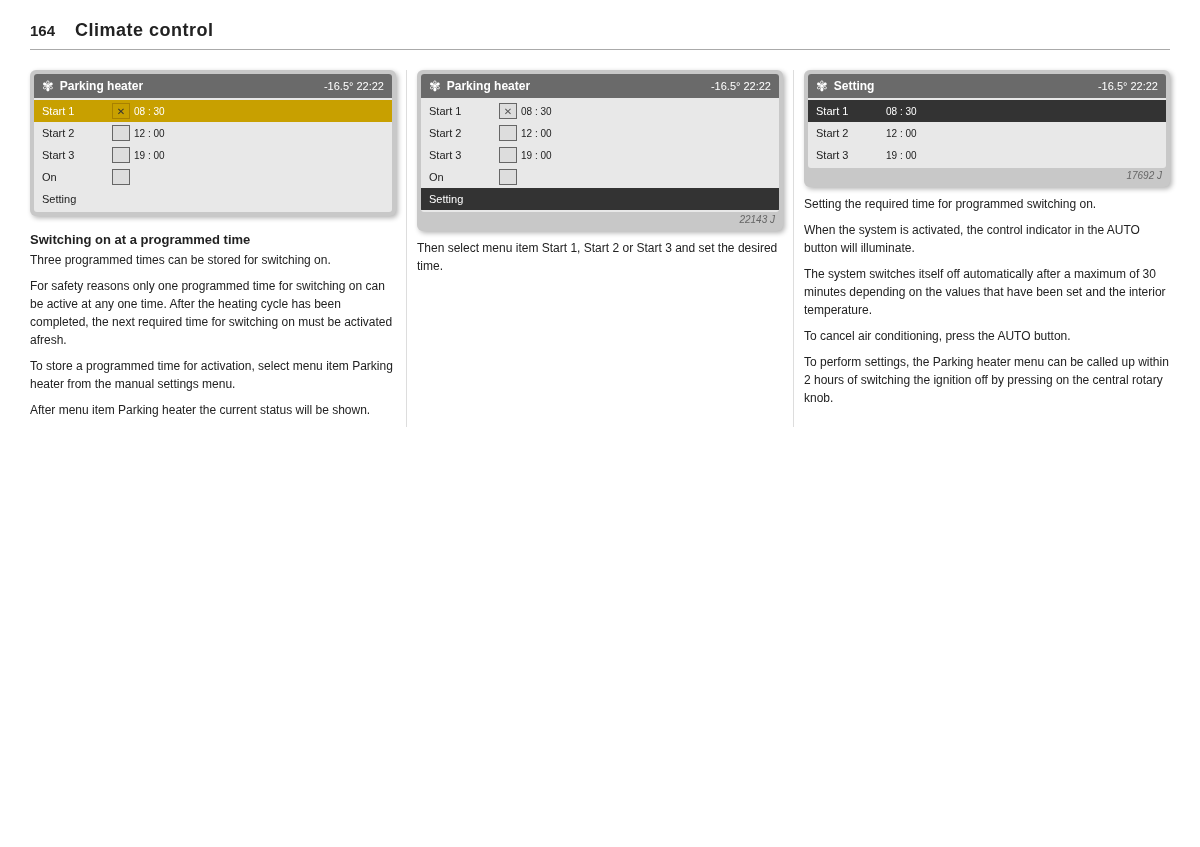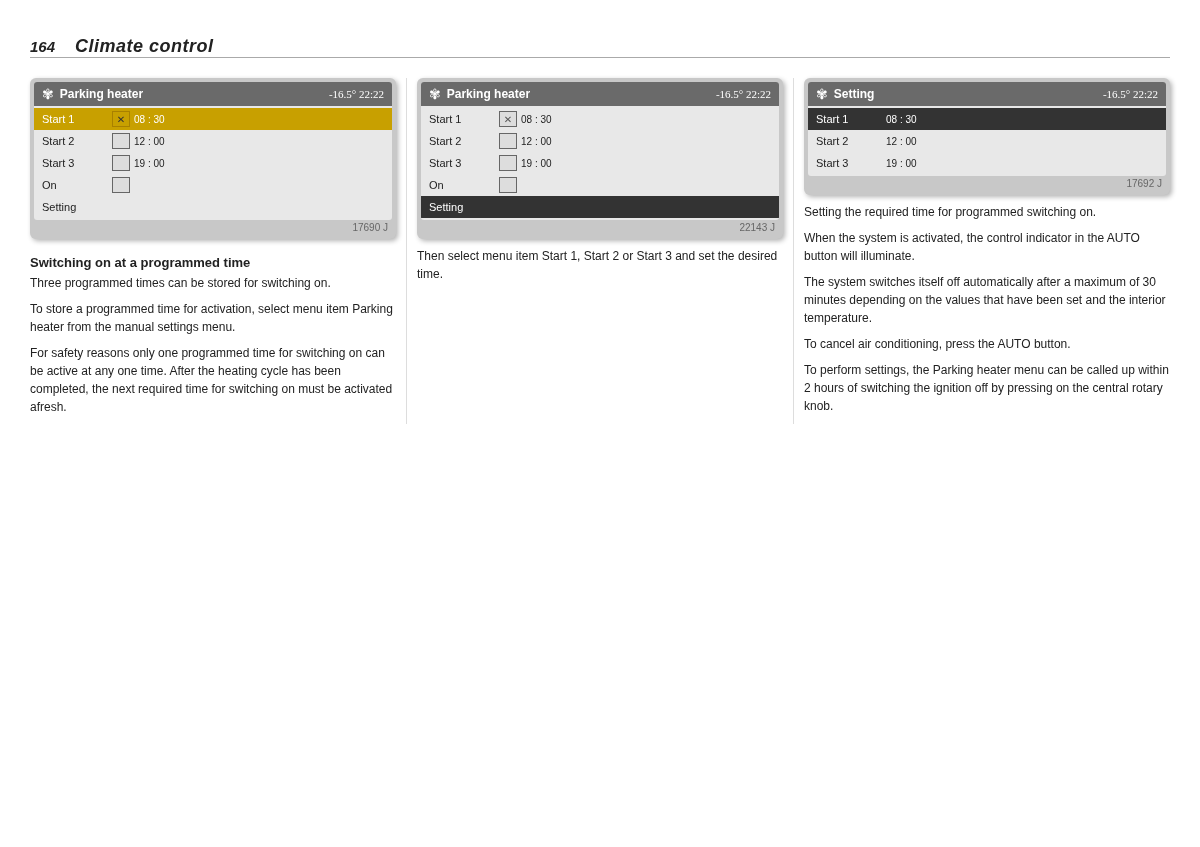--- a/index.html
+++ b/index.html
@@ -9,35 +9,34 @@
       font-size: 13px;
       color: #222;
       width: 1200px;
       min-height: 847px;
       padding: 20px 30px;
     }
     .page-header {
       display: flex;
       align-items: baseline;
       gap: 20px;
+      padding-bottom: 8px;
       border-bottom: 1px solid #aaa;
       margin-bottom: 20px;
-      font-style: italic;
     }
     .page-number {
       font-size: 15px;
       font-weight: bold;
       color: #222;
     }
     .page-title {
       font-size: 18px;
       font-weight: bold;
       color: #222;
       letter-spacing: 0.5px;
-      margin-top: 16px;
     }
     .content-area {
       display: flex;
       gap: 0;
     }
     .column {
       flex: 1;
       padding: 0 10px;
       border-right: 1px solid #ddd;
     }
@@ -71,21 +70,20 @@
     }
     .screen-header-title {
       color: #fff;
       font-size: 12px;
       font-weight: bold;
       flex: 1;
     }
     .screen-header-info {
       color: #fff;
       font-size: 11px;
-      font-family: Liberation Serif, serif;
     }
     .screen-menu {
       padding: 2px 0;
     }
     .screen-row {
       display: flex;
       align-items: center;
       padding: 3px 8px;
       font-size: 11px;
       color: #222;
@@ -119,20 +117,21 @@
       background: #ddd;
     }
     .screen-row-time {
       font-size: 10px;
     }
     .screen-image-number {
       text-align: right;
       font-size: 10px;
       color: #666;
       padding: 2px 4px;
+      font-style: italic;
     }
     
     .section-heading {
       font-weight: bold;
       font-size: 13px;
       margin-bottom: 4px;
       margin-top: 16px;
     }
     .text-para {
       font-size: 12px;
@@ -182,27 +181,27 @@
           </div>
           <div class="screen-row">
             <span class="screen-row-label">On</span>
             <div class="screen-row-checkbox"></div>
           </div>
           <div class="screen-row">
             <span class="screen-row-label">Setting</span>
           </div>
         </div>
       </div>
-      <div class="screen-image-number">17690 J</div>
     </div>
 
     <div class="section-heading">Switching on at a programmed time</div>
     <div class="text-para">Three programmed times can be stored for switching on.</div>
+    <div class="text-para">For safety reasons only one programmed time for switching on can be active at any one time. After the heating cycle has been completed, the next required time for switching on must be activated afresh.</div>
     <div class="text-para">To store a programmed time for activation, select menu item <span class="bold">Parking heater</span> from the manual settings menu.</div>
-    <div class="text-para">For safety reasons only one programmed time for switching on can be active at any one time. After the heating cycle has been completed, the next required time for switching on must be activated afresh.</div>
+    <div class="text-para">After menu item <span class="bold">Parking heater</span> the current status will be shown.</div>
   </div>
 
   <div class="column">
 
     <div class="screen-mockup">
       <div class="screen-inner">
         <div class="screen-header">
           <span class="screen-header-icon">✾</span>
           <span class="screen-header-title">Parking heater</span>
           <span class="screen-header-info">-16.5°  22:22</span>

